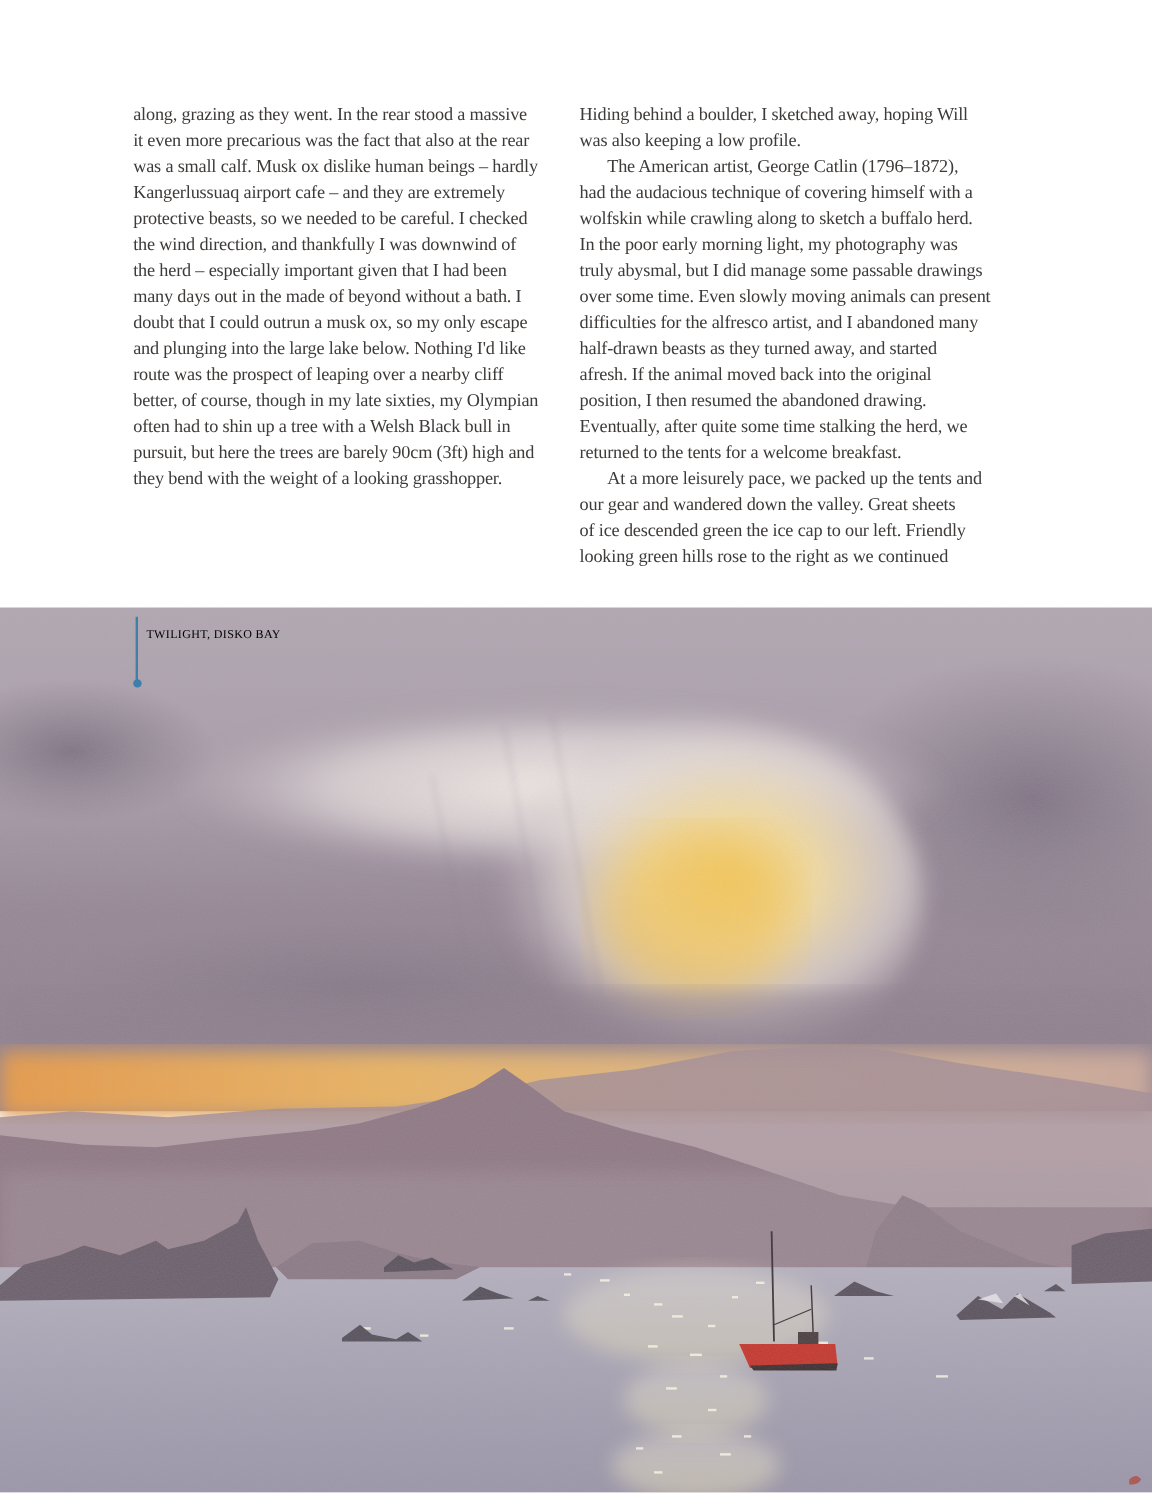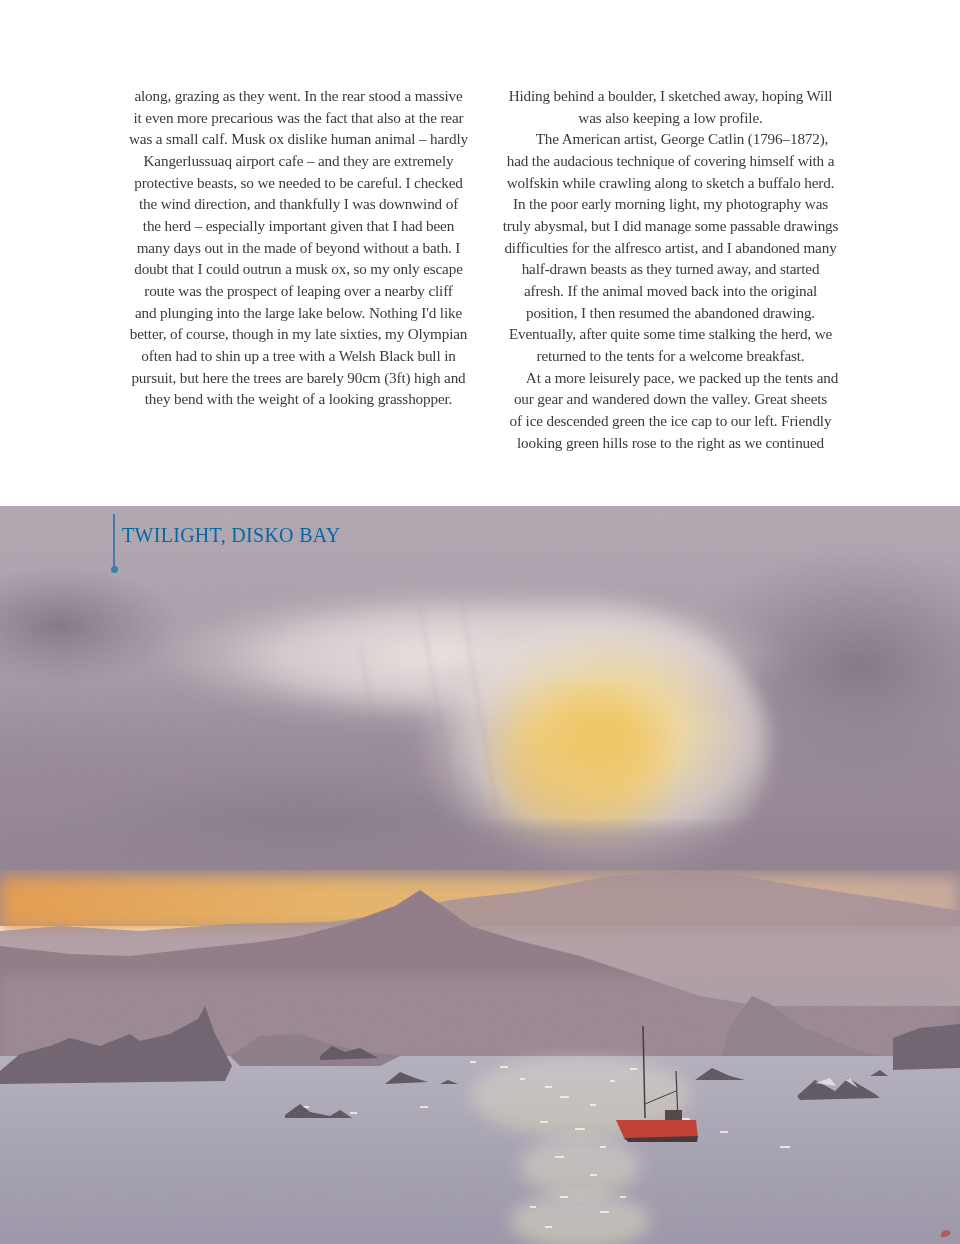--- a/index.html
+++ b/index.html
@@ -8,75 +8,75 @@
     background:#ffffff;
     font-family:"Liberation Serif", "DejaVu Serif", serif;
   }
   .text-area {
     position:absolute; top:85px; left:111px; width:770px; height:400px;
   }
   .column {
     position:absolute; top:0; width:375px;
     font-size:15.2px; line-height:21.65px; color:#3d3a38;
     letter-spacing:-0.15px;
-    text-align:center;
   }
   .col-left { left:0; }
   .col-right { left:372px; }
   .line { display:block; white-space:nowrap; }
   .line.indent { padding-left:23px; }
 
   .painting {
     position:absolute; left:0; top:506px; width:960px; height:738px; overflow:hidden;
   }
   .painting svg { display:block; }
 
   .caption {
     position:absolute; left:122px; top:524px;
-    font-size:20px; letter-spacing:0.3px; color:#0369a1;
+    font-size:10px; letter-spacing:0.3px; color:#000000;
     text-transform:uppercase; z-index:2;
   }
   .leader-line {
     position:absolute; left:113px; top:514px; width:1.5px; height:55px;
     background:#3f7fa8; z-index:2;
   }
   .leader-dot {
     position:absolute; left:110.5px; top:566px; width:7px; height:7px; border-radius:50%;
     background:#3a7fae; z-index:2;
   }
 </style>
 </head>
 <body>
 
 <div class="text-area">
   <div class="column col-left" id="col-left">
       <span class="line">along, grazing as they went. In the rear stood a massive</span>
       <span class="line">it even more precarious was the fact that also at the rear</span>
-      <span class="line">was a small calf. Musk ox dislike human animal – hardly</span>
+      <span class="line">was a small calf. Musk ox dislike human beings – hardly</span>
       <span class="line">Kangerlussuaq airport cafe – and they are extremely</span>
       <span class="line">protective beasts, so we needed to be careful. I checked</span>
       <span class="line">the wind direction, and thankfully I was downwind of</span>
       <span class="line">the herd – especially important given that I had been</span>
       <span class="line">many days out in the made of beyond without a bath. I</span>
       <span class="line">doubt that I could outrun a musk ox, so my only escape</span>
+      <span class="line">and plunging into the large lake below. Nothing I'd like</span>
       <span class="line">route was the prospect of leaping over a nearby cliff</span>
-      <span class="line">and plunging into the large lake below. Nothing I'd like</span>
       <span class="line">better, of course, though in my late sixties, my Olympian</span>
       <span class="line">often had to shin up a tree with a Welsh Black bull in</span>
       <span class="line">pursuit, but here the trees are barely 90cm (3ft) high and</span>
       <span class="line">they bend with the weight of a looking grasshopper.</span>
     </div>
   <div class="column col-right" id="col-right">
       <span class="line">Hiding behind a boulder, I sketched away, hoping Will</span>
       <span class="line">was also keeping a low profile.</span>
       <span class="line indent">The American artist, George Catlin (1796–1872),</span>
       <span class="line">had the audacious technique of covering himself with a</span>
       <span class="line">wolfskin while crawling along to sketch a buffalo herd.</span>
       <span class="line">In the poor early morning light, my photography was</span>
       <span class="line">truly abysmal, but I did manage some passable drawings</span>
+      <span class="line">over some time. Even slowly moving animals can present</span>
       <span class="line">difficulties for the alfresco artist, and I abandoned many</span>
       <span class="line">half-drawn beasts as they turned away, and started</span>
       <span class="line">afresh. If the animal moved back into the original</span>
       <span class="line">position, I then resumed the abandoned drawing.</span>
       <span class="line">Eventually, after quite some time stalking the herd, we</span>
       <span class="line">returned to the tents for a welcome breakfast.</span>
       <span class="line indent">At a more leisurely pace, we packed up the tents and</span>
       <span class="line">our gear and wandered down the valley. Great sheets</span>
       <span class="line">of ice descended green the ice cap to our left. Friendly</span>
       <span class="line">looking green hills rose to the right as we continued</span>

